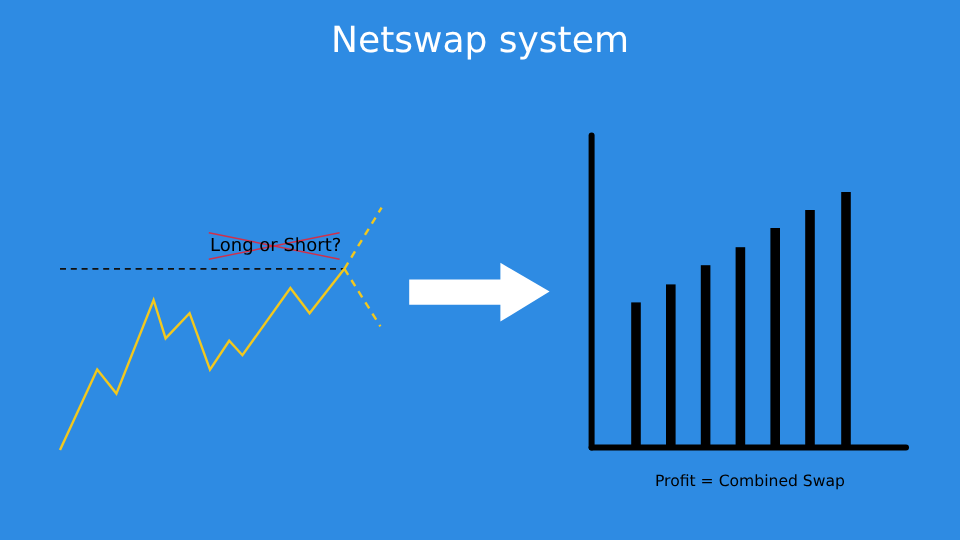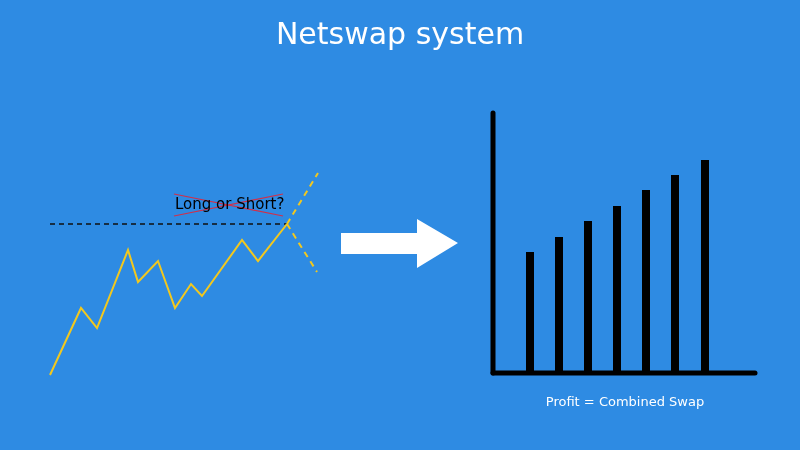--- a/index.html
+++ b/index.html
@@ -1,19 +1,19 @@
 <!DOCTYPE html>
 <html><head>
 <meta charset="utf-8">
 <style>
   html, body { margin:0; padding:0; }
   body { width:800px; height:450px; background:#2e8be3; overflow:hidden; position:relative; font-family:"DejaVu Sans", sans-serif; }
   .title { position:absolute; left:0; width:800px; top:16px; text-align:center; color:#ffffff; font-size:30px; }
   svg { position:absolute; left:0; top:0; }
-  .caption { position:absolute; left:480px; width:290px; top:394px; text-align:center; color:#ffffff; font-size:13px; }
+  .caption { position:absolute; left:480px; width:290px; top:394px; text-align:center; color:#000000; font-size:13px; }
   .q { position:absolute; left:175px; top:195px; color:#000000; font-size:15px; }
 </style>
 </head>
 <body>
 
 <div class="title">Netswap system</div>
 
 <svg width="800" height="450">
   <g>
     <line x1="50" y1="224" x2="287" y2="224" stroke="#111" stroke-width="1.5" stroke-dasharray="5,4"></line>

